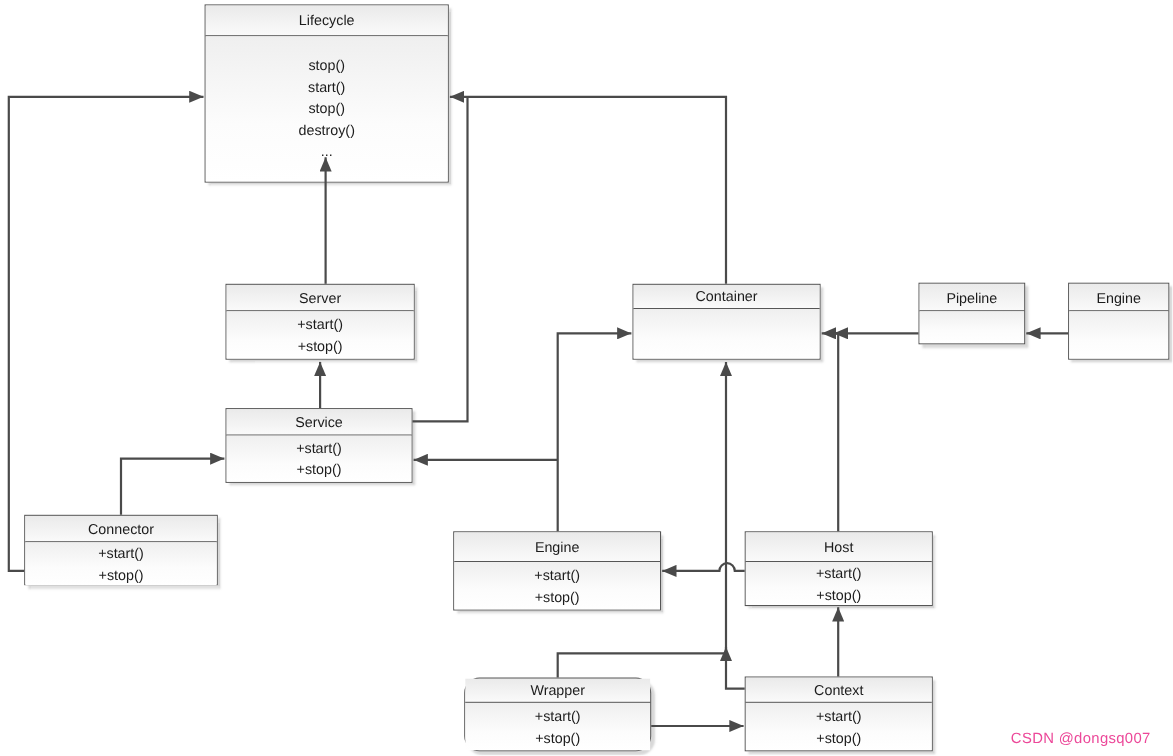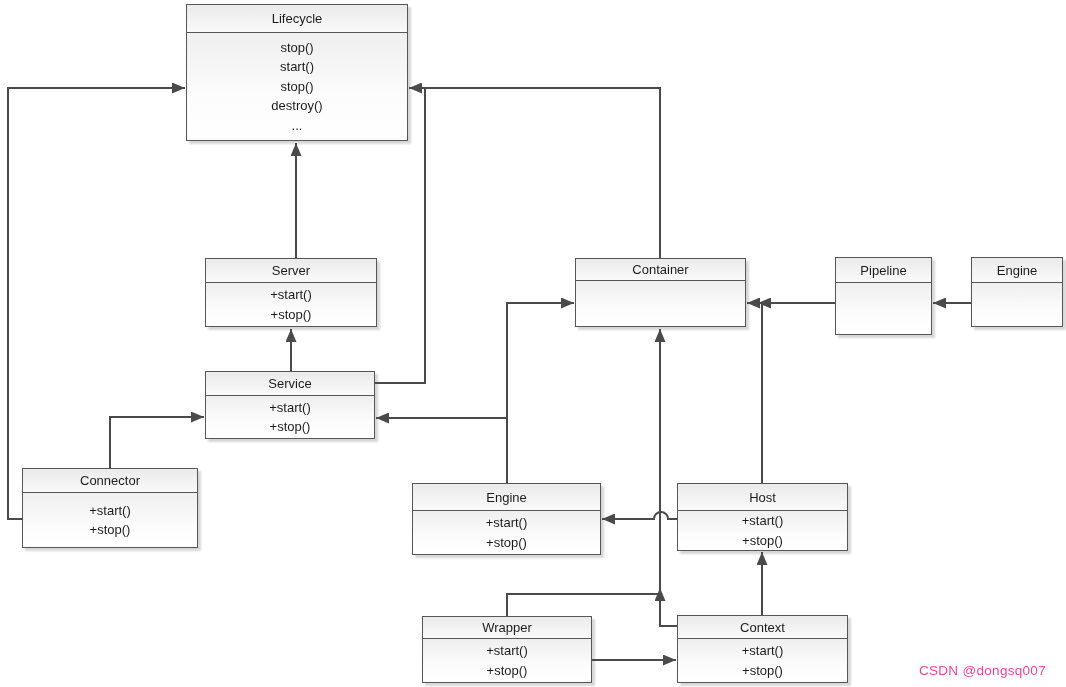--- a/index.html
+++ b/index.html
@@ -46,21 +46,21 @@
     letter-spacing:0.3px;
     color:#b7babc;
     z-index:3;
   }
 </style>
 </head>
 <body>
 
 <div id="stage">
   <div id="nodes">
-      <div class="uml-box" style="left: 186px; top: 4px; width: 222px; height: 137px;">
+      <div class="uml-box" style="left: 186px; top: 4px; width: 222px; height: 162px;">
         <div class="hd" style="height: 28px;">Lifecycle</div>
         <div class="bd">
           <div>stop()</div>
           <div>start()</div>
           <div>stop()</div>
           <div>destroy()</div>
           <div>...</div>
         </div>
       </div>
       <div class="uml-box" style="left: 205px; top: 258px; width: 172px; height: 69px;">
@@ -70,32 +70,32 @@
           <div>+stop()</div>
         </div>
       </div>
       <div class="uml-box" style="left: 205px; top: 371px; width: 170px; height: 68px;">
         <div class="hd" style="height: 24px;">Service</div>
         <div class="bd">
           <div>+start()</div>
           <div>+stop()</div>
         </div>
       </div>
-      <div class="uml-box" style="left: 22px; top: 468px; width: 176px; height: 80px;">
+      <div class="uml-box" style="left: 22px; top: 468px; width: 176px; height: 64px;">
         <div class="hd" style="height: 24px;">Connector</div>
         <div class="bd">
           <div>+start()</div>
           <div>+stop()</div>
         </div>
       </div>
       <div class="uml-box" style="left: 575px; top: 258px; width: 171px; height: 69px;">
         <div class="hd" style="height: 22px;">Container</div>
         <div class="bd"></div>
       </div>
-      <div class="uml-box" style="left: 835px; top: 257px; width: 97px; height: 78px;">
+      <div class="uml-box" style="left: 835px; top: 257px; width: 97px; height: 56px;">
         <div class="hd" style="height: 25px;">Pipeline</div>
         <div class="bd"></div>
       </div>
       <div class="uml-box" style="left: 971px; top: 257px; width: 92px; height: 70px;">
         <div class="hd" style="height: 25px;">Engine</div>
         <div class="bd"></div>
       </div>
       <div class="uml-box" style="left: 412px; top: 483px; width: 189px; height: 72px;">
         <div class="hd" style="height: 27px;">Engine</div>
         <div class="bd">
@@ -103,21 +103,21 @@
           <div>+stop()</div>
         </div>
       </div>
       <div class="uml-box" style="left: 677px; top: 483px; width: 171px; height: 68px;">
         <div class="hd" style="height: 27px;">Host</div>
         <div class="bd">
           <div>+start()</div>
           <div>+stop()</div>
         </div>
       </div>
-      <div class="uml-box" style="left: 422px; top: 616px; width: 170px; height: 67px;">
+      <div class="uml-box" style="left: 422px; top: 616px; width: 170px; height: 67px; border-radius: 14px;">
         <div class="hd" style="height: 22px;">Wrapper</div>
         <div class="bd">
           <div>+start()</div>
           <div>+stop()</div>
         </div>
       </div>
       <div class="uml-box" style="left: 677px; top: 615px; width: 171px; height: 68px;">
         <div class="hd" style="height: 23px;">Context</div>
         <div class="bd">
           <div>+start()</div>

